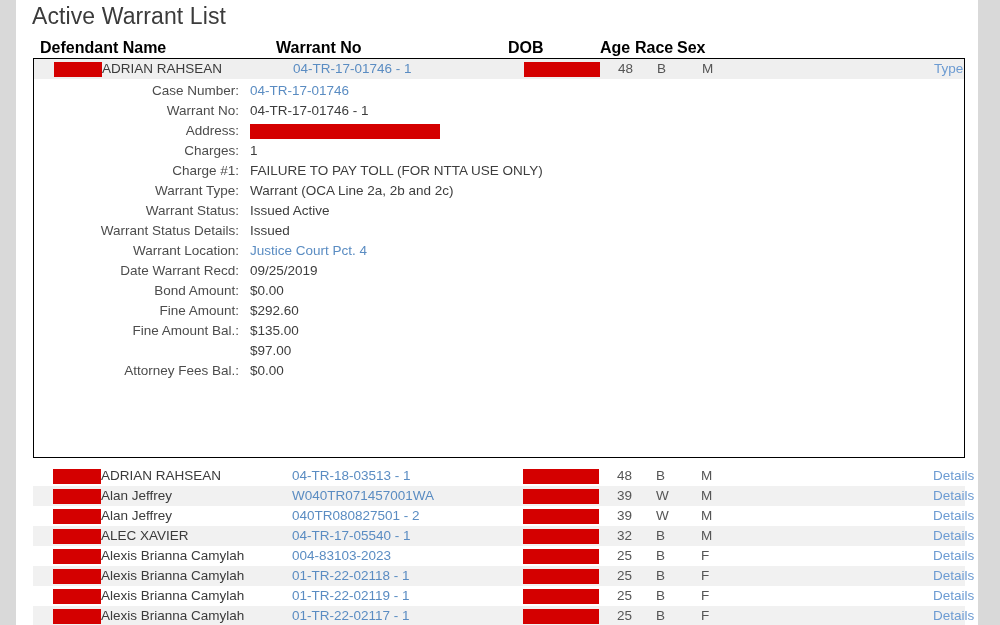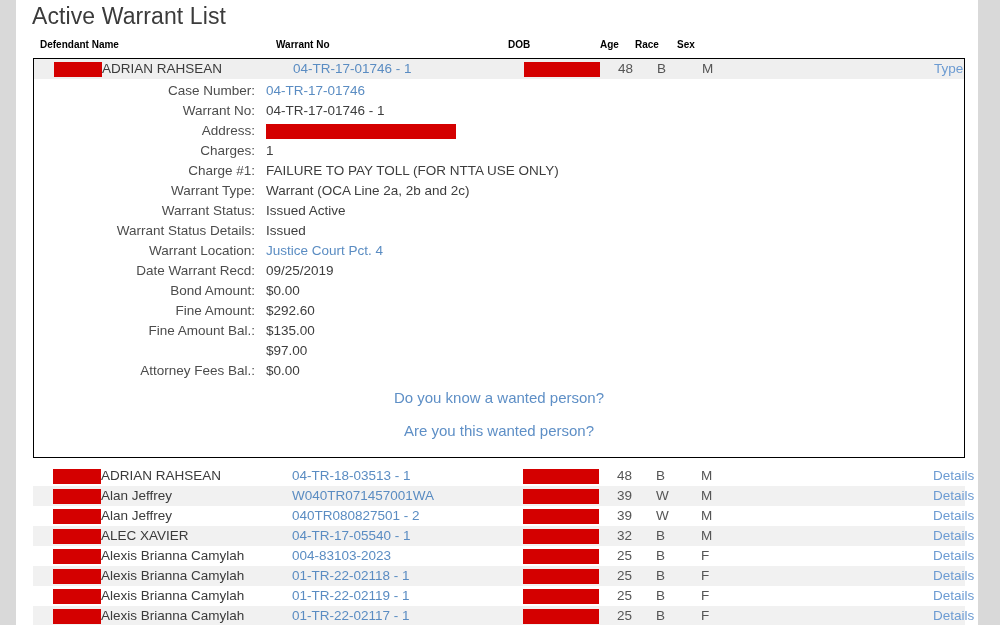--- a/index.html
+++ b/index.html
@@ -39,21 +39,21 @@
     color: #3b3b3b;
     letter-spacing: 0.1px;
     line-height: 28px;
   }
 
   
   .col-headers {
     position: absolute;
     left: 0; top: 39px;
     width: 962px; height: 18px;
-    font-size: 10px;
+    font-size: 16px;
     font-weight: bold;
     color: #000000;
   }
   .col-headers span {
     position: absolute;
     top: 0;
     white-space: nowrap;
   }
   .ch-name     { left: 24px; }
   .ch-warrant  { left: 260px; }
@@ -95,21 +95,21 @@
     background: #d40000;
   }
   .eh-age   { left: 584px; color: #555; }
   .eh-race  { left: 623px; color: #555; }
   .eh-sex   { left: 668px; color: #555; }
   .eh-less  { left: 900px; color: #6c9bd2; cursor: pointer; }
 
   
   .detail-list {
     position: absolute;
-    left: 16px; top: 22px;
+    left: 0; top: 22px;
     width: 930px;
   }
   .detail-row {
     position: relative;
     height: 20px;
     font-size: 13.5px;
     line-height: 20px;
   }
   .detail-label {
     position: absolute;
@@ -268,24 +268,20 @@
           </div>
           <div class="detail-row">
             <div class="detail-value">$97.00</div>
           </div>
           <div class="detail-row">
             <div class="detail-label">Attorney Fees Bal.:</div>
             <div class="detail-value">$0.00</div>
           </div>
         </div>
 
-      <div class="wanted-links">
-          <a>Do you know a wanted person?</a>
-          <a>Are you this wanted person?</a>
-        </div>
 
     </div>
 
     <div class="results">
         <div class="res-row">
           <div class="r-redact-name"></div>
           <span class="r-name">ADRIAN RAHSEAN</span>
           <span class="r-warrant">04-TR-18-03513 - 1</span>
           <div class="r-redact-dob"></div>
           <span class="r-age">48</span>

